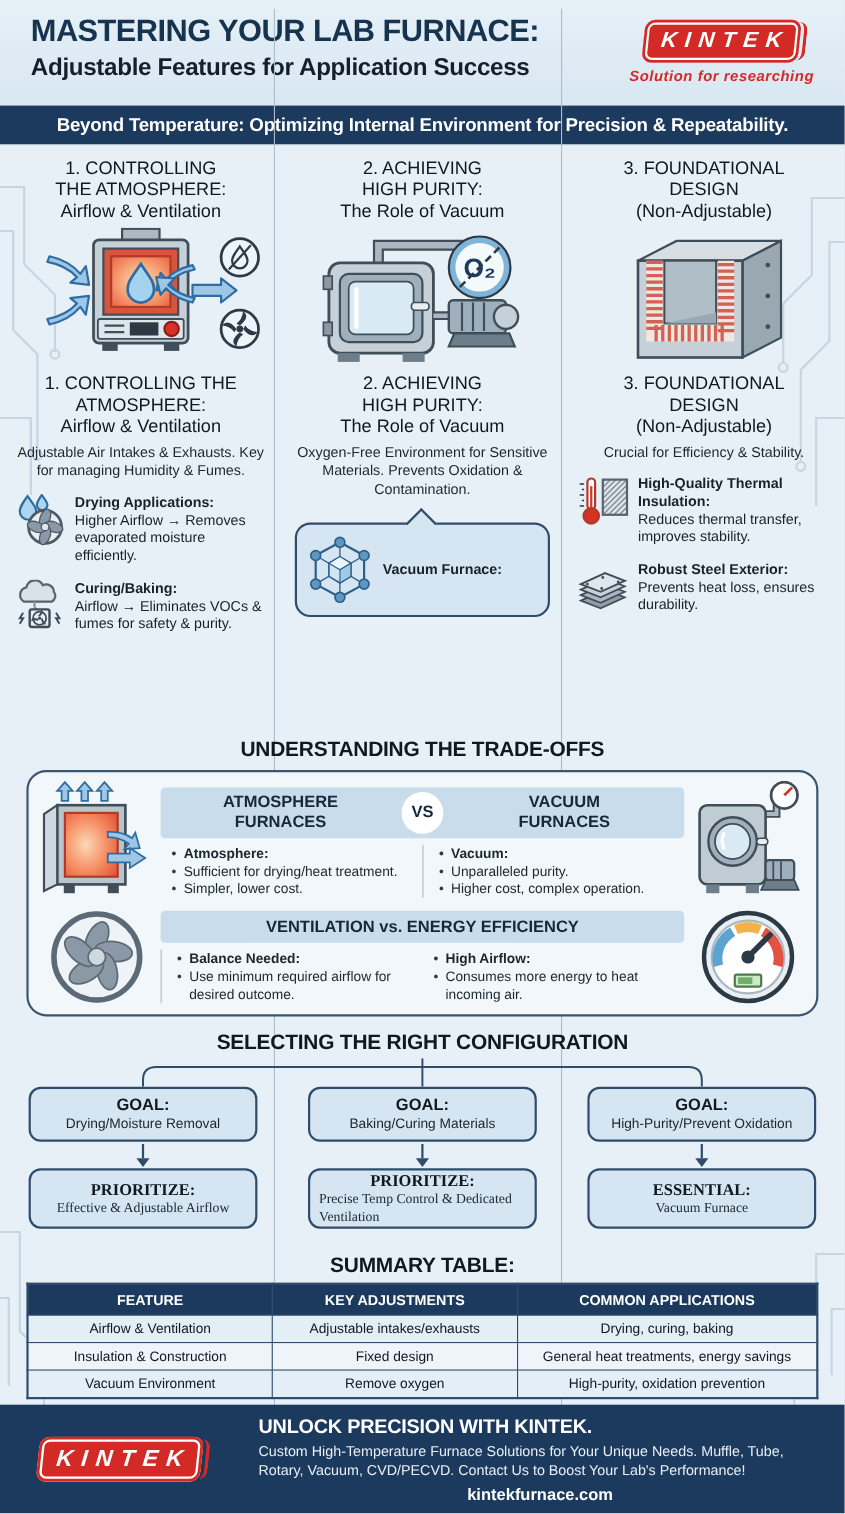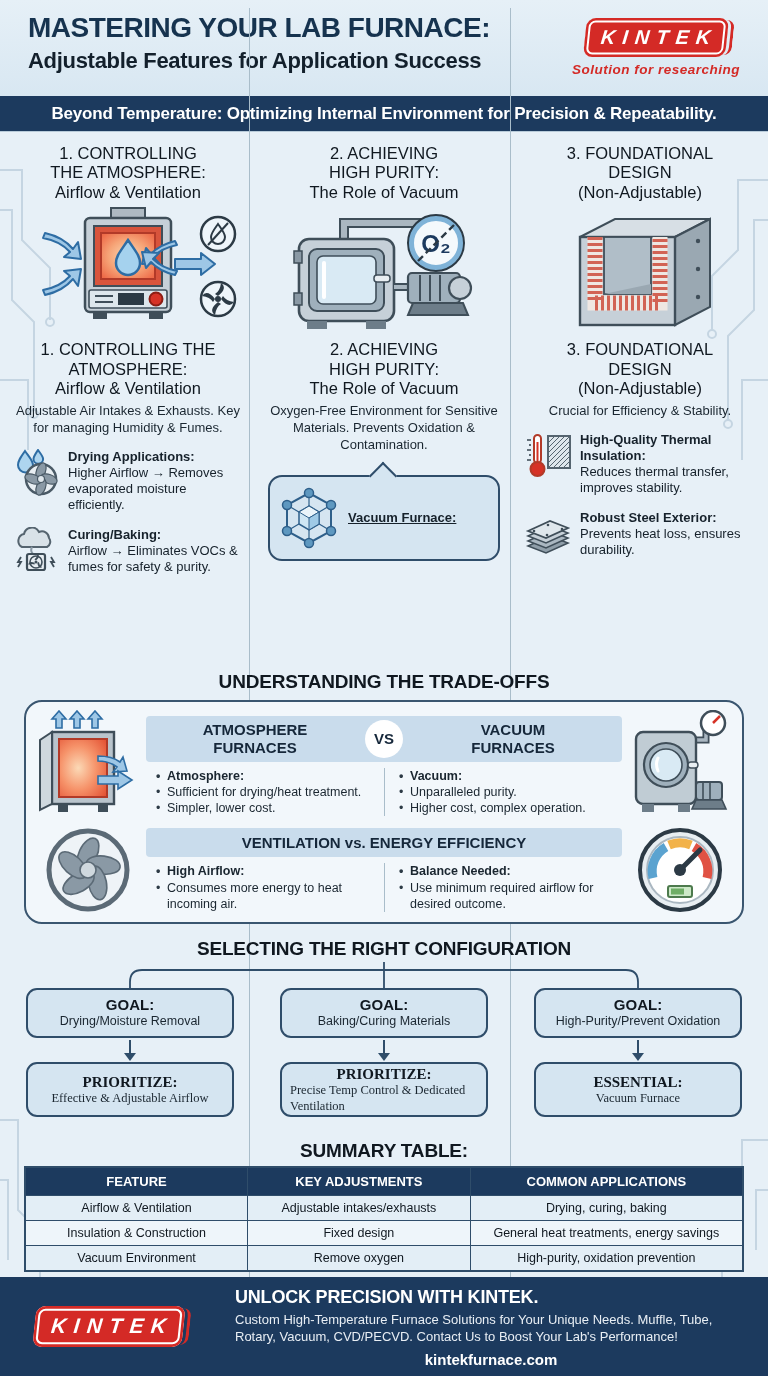--- a/index.html
+++ b/index.html
@@ -33,21 +33,21 @@
   .pre{white-space:pre-line;}
   .col-h{font-size:16.5px;font-weight:normal;line-height:1.18;color:#101820;}
   .col-art{height:132px;display:flex;align-items:center;justify-content:center;margin:4px 0 2px 0;}
   .col-desc{font-size:13px;line-height:1.3;color:#1a2630;margin-top:4px;}
   .col-items{margin-top:12px;text-align:left;}
   .item{display:flex;gap:8px;margin-bottom:13px;align-items:flex-start;}
   .item .ic{flex:0 0 48px;display:flex;justify-content:center;}
   .item .tx{font-size:13px;line-height:1.25;}
   .item .tt{font-weight:bold;}
   .callout{position:relative;margin-top:22px;background:#d5e5f1;border:2px solid #2f4d6a;border-radius:14px;
-    padding:10px 10px 10px 8px;display:flex;gap:8px;align-items:center;text-align:left;text-decoration:underline;}
+    padding:10px 10px 10px 8px;display:flex;gap:8px;align-items:center;text-align:left;}
   .callout:before{content:"";position:absolute;top:-11px;left:50%;margin-left:-11px;width:18px;height:18px;
     background:#d5e5f1;border-left:2px solid #2f4d6a;border-top:2px solid #2f4d6a;transform:rotate(45deg);}
   .callout .tx{font-size:13px;line-height:1.28;}
   .callout .tt{font-weight:bold;}
 
   
   .sec-title{position:absolute;left:0;width:768px;text-align:center;font-size:19px;font-weight:bold;color:#101820;letter-spacing:-.2px;}
   .to-box{position:absolute;top:700px;left:24px;width:720px;height:224px;box-sizing:border-box;background:#f2f7fb;
     border:2px solid #3a5670;border-radius:18px;padding:8px 10px;display:flex;flex-direction:column;justify-content:space-between;}
   .to-row{display:grid;grid-template-columns:104px 1fr 104px;column-gap:6px;align-items:center;}
@@ -471,27 +471,27 @@
             <ellipse rx="9" ry="17" transform="rotate(288) translate(0,-16) rotate(25)"></ellipse>
             <circle r="8" fill="#cfd8de"></circle>
           </g>
         </svg>
       </div>
       <div class="to-center">
         <div class="band single">
           <span class="bh">VENTILATION vs. ENERGY EFFICIENCY</span>
         </div>
         <div class="to-bullets">
+          <div class="bul-col right">
+            <div class="bullet b">Balance Needed:</div>
+            <div class="bullet">Use minimum required airflow for desired outcome.</div>
+          </div>
           <div class="bul-col">
             <div class="bullet b">High Airflow:</div>
             <div class="bullet">Consumes more energy to heat incoming air.</div>
-          </div>
-          <div class="bul-col right">
-            <div class="bullet b">Balance Needed:</div>
-            <div class="bullet">Use minimum required airflow for desired outcome.</div>
           </div>
         </div>
       </div>
       <div class="to-icon">
         <svg width="88" height="88" viewBox="0 0 88 88">
           <circle cx="44" cy="44" r="40" fill="#e8eef2" stroke="#2c3a45" stroke-width="4"></circle>
           <circle cx="44" cy="44" r="33" fill="#ffffff" stroke="#aab7c1" stroke-width="2"></circle>
           <path d="M17,52 A28,28 0 0 1 30,21" fill="none" stroke="#5ba3d0" stroke-width="9"></path>
           <path d="M33,19 A28,28 0 0 1 55,19" fill="none" stroke="#f2b249" stroke-width="9"></path>
           <path d="M58,21 A28,28 0 0 1 71,52" fill="none" stroke="#e05244" stroke-width="9"></path>

